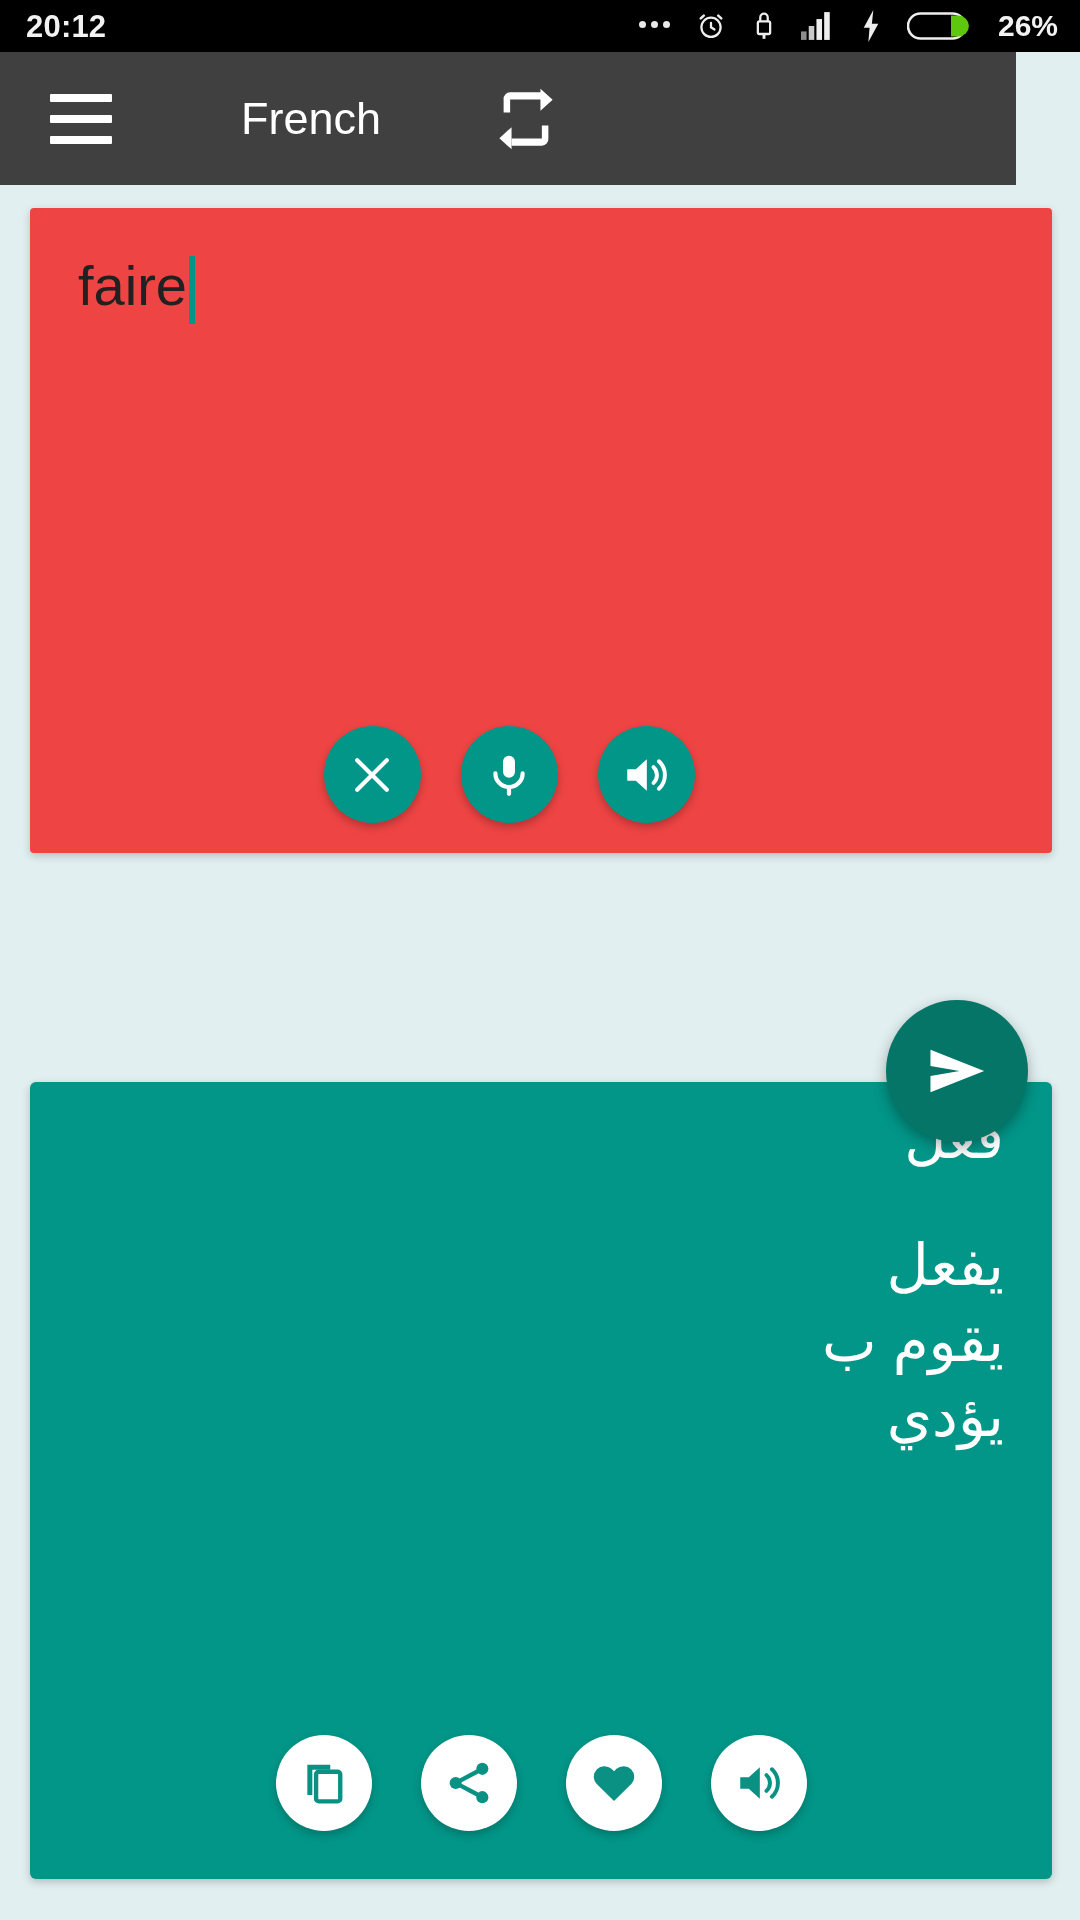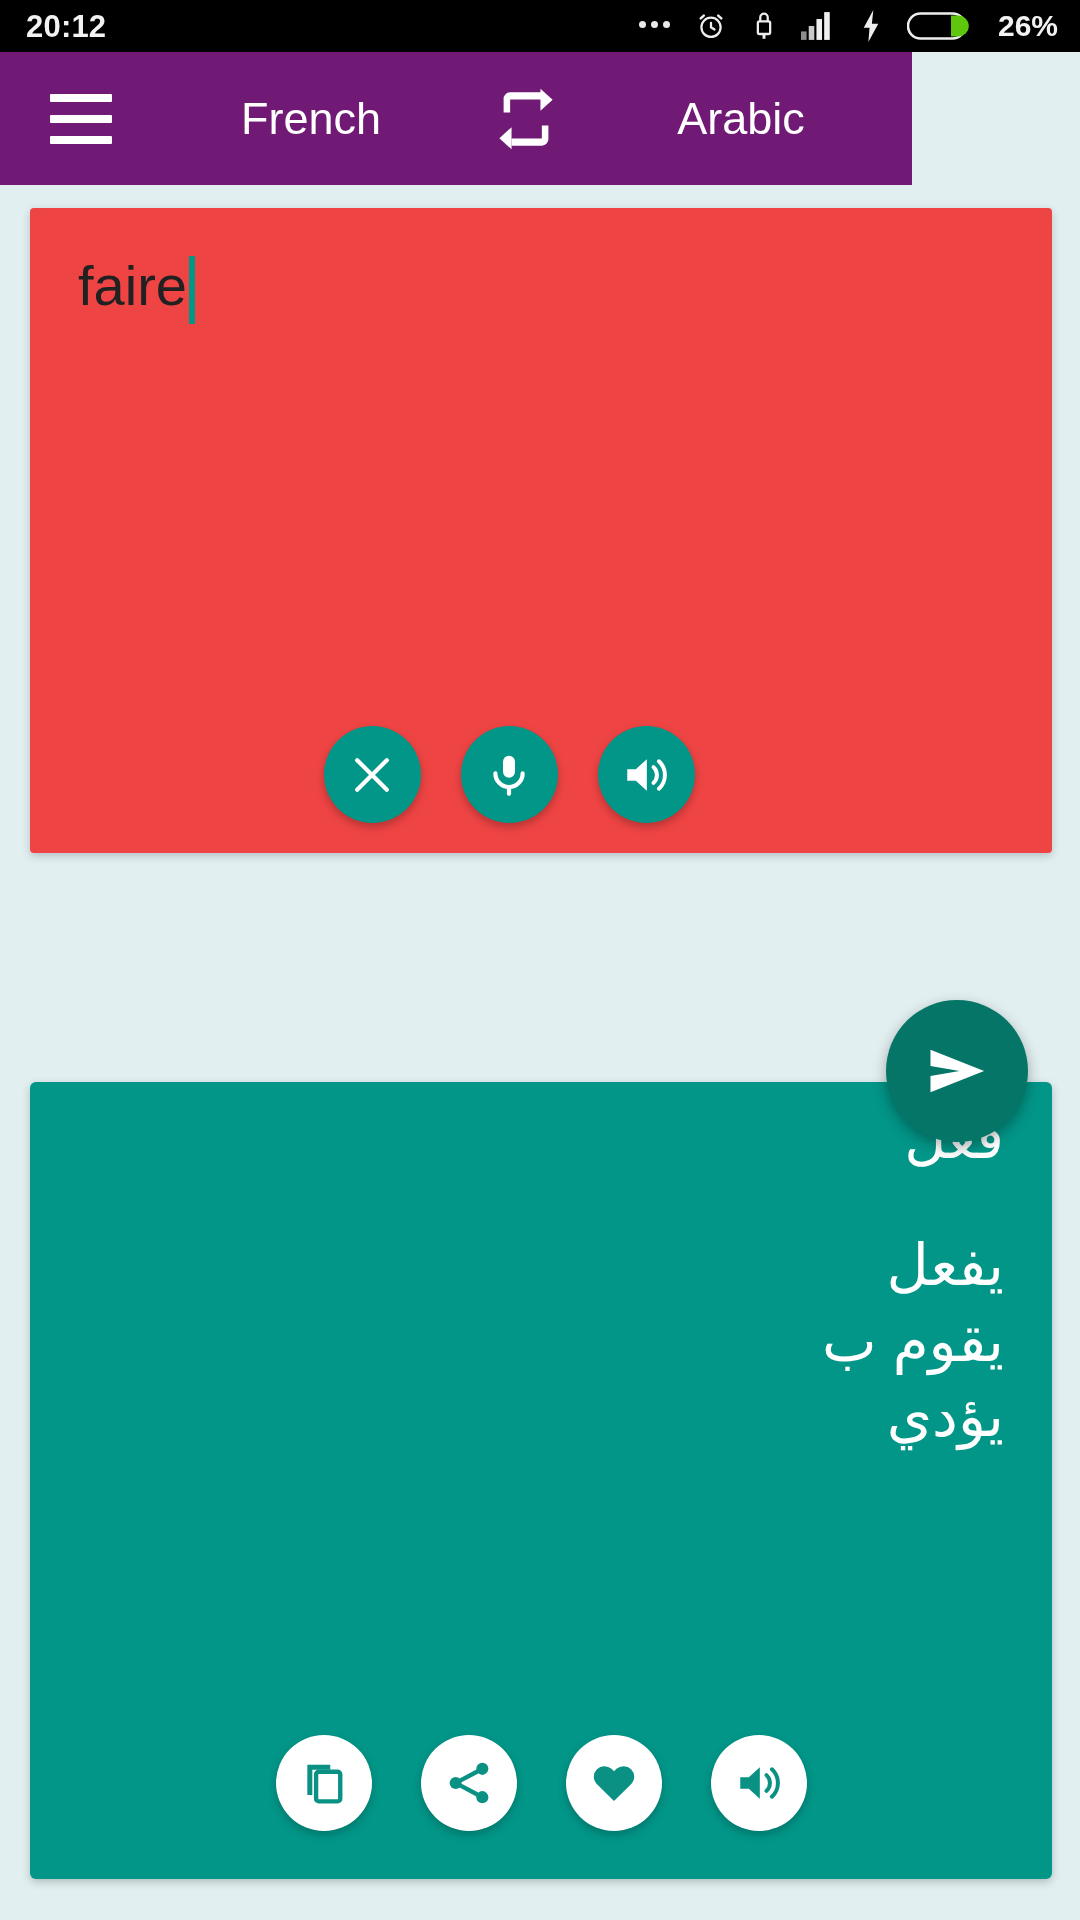--- a/index.html
+++ b/index.html
@@ -29,22 +29,22 @@
     margin-left:auto; display:flex; align-items:center; gap:25px;
   }
   .sb-dots{ display:flex; align-items:flex-end; gap:5px; padding-bottom:3px; }
   .sb-dots i{ width:7px;height:7px;border-radius:50%;background:#e9e9e9; display:block; }
   .sb-pct{ font-size:30px; font-weight:bold; margin-left:4px; }
   .sb-ico{ display:block; }
 
   
   .appbar{
     position:absolute; top:52px; left:0;
-    width:912px; height:133px;
-    background:#701a75;
+    width:1016px; height:133px;
+    background:#404040;
     display:flex; align-items:center;
   }
   .hamburger{
     width:106px; margin-left:50px;
     display:flex; flex-direction:column; gap:13px;
     cursor:pointer;
   }
   .hamburger span{ display:block; width:62px; height:8px; background:#fff; border-radius:1px; }
   .lang{
     color:#fff; font-size:45px; line-height:1;
@@ -182,21 +182,20 @@
     <div class="lang lang-src">French</div>
 
     <div class="swap">
       <svg width="68" height="68" viewBox="0 0 24 24">
         <path fill="#ffffff" d="M17.1 2.6v2.5H6.4v4.6H4.1V5.1a2.3 2.3 0 0 1 2.3-2.5zM17.1 1.3l4.3 3.9-4.3 3.9z"></path>
         <path fill="#ffffff" d="M6.9 21.4v-2.5h10.7v-4.6h2.3v4.6a2.3 2.3 0 0 1-2.3 2.5z"></path>
         <path fill="#ffffff" d="M6.9 22.7 2.6 18.8l4.3-3.9z"></path>
       </svg>
     </div>
 
-    <div class="lang lang-dst">Arabic</div>
   </div>
 
   <div class="card-input">
 
     <div class="src-text">
       <span>faire</span><span class="caret"></span>
     </div>
 
     <div class="src-actions">
 

